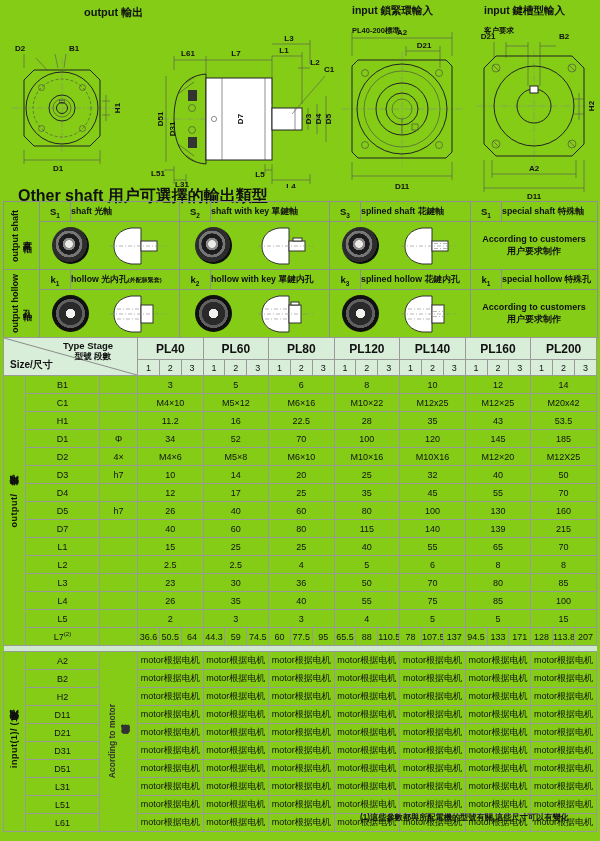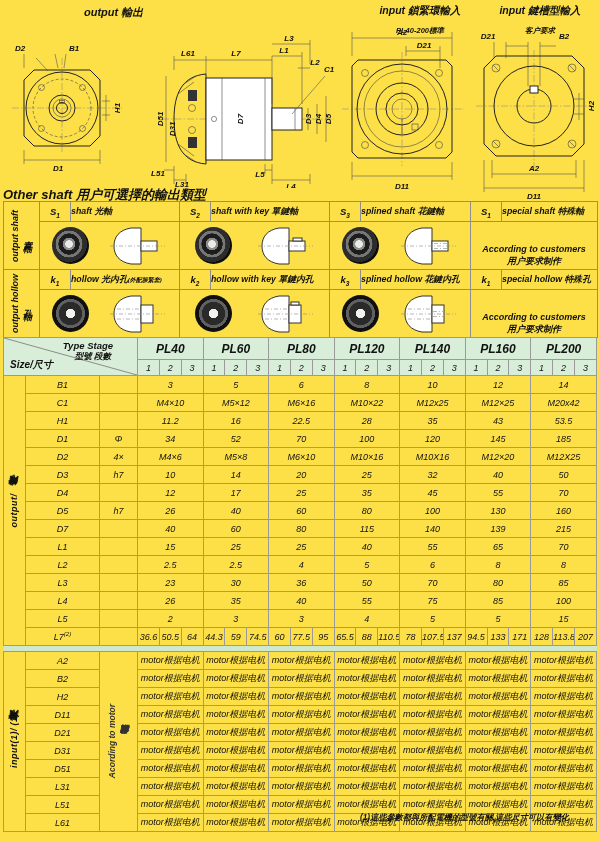--- a/index.html
+++ b/index.html
@@ -1,55 +1,55 @@
 <!DOCTYPE html>
 <html><head>
 <meta charset="utf-8">
 <style>
   html,body{margin:0;padding:0;background:#fff;}
-  .page{position:relative;width:600px;height:841px;background:#fde047;overflow:hidden;
-        font-family:"Liberation Sans","DejaVu Sans",sans-serif;color:#111;font-style:italic;}
+  .page{position:relative;width:600px;height:841px;background:#84cc16;overflow:hidden;
+        font-family:"Liberation Sans","DejaVu Sans",sans-serif;color:#111;}
   .abs{position:absolute;}
   .bold{font-weight:bold;}
   
   .t-output{left:84px;top:5px;font-size:11px;font-weight:bold;}
-  .t-in{top:4px;text-align:center;font-weight:bold;}
+  .t-in{top:4px;font-weight:bold;}
   .t-in .l1{font-size:10.5px;}
   .t-in .l2{font-size:7.5px;margin-top:8px;}
   .t-in1{left:352px;width:136px;}
   .t-in2{left:484px;width:112px;}
   
   svg text{font-size:8px;font-weight:bold;fill:#111;font-family:"Liberation Sans","DejaVu Sans",sans-serif;text-anchor:middle;}
   .ln{stroke:#222;fill:none;stroke-width:1;}
   .lnf{stroke:#222;fill:#fff;stroke-width:1;}
   .thn{stroke:#444;fill:none;stroke-width:.6;}
   .dsh{stroke-dasharray:3 2;}
   .cl{stroke:#888;fill:none;stroke-width:.55;stroke-dasharray:7 2 1.5 2;}
   .dim{stroke:#555;fill:none;stroke-width:.6;}
   .blt{fill:#333;stroke:none;}
   
-  .os-title{left:3px;top:186px;font-size:13px;font-weight:bold;}
+  .os-title{left:18px;top:186px;font-size:16px;font-weight:bold;}
   .os-table{left:3px;top:201px;border-collapse:collapse;table-layout:fixed;width:594px;}
   .os-table td{border:1px solid #8f8f8f;padding:0;vertical-align:top;}
   .os-side{width:36px;vertical-align:middle !important;}
   .os-side .wrap{display:flex;justify-content:center;align-items:center;gap:1px;height:100%;}
   .vtext{writing-mode:vertical-rl;transform:rotate(180deg);white-space:nowrap;}
   .vcjk{writing-mode:vertical-rl;white-space:nowrap;}
   .os-side .vtext,.os-side .vcjk{font-size:9px;font-weight:bold;}
   .os-head{display:flex;height:19px;border-bottom:1px solid #8f8f8f;align-items:center;}
   .os-code{width:30px;text-align:center;border-right:1px solid #8f8f8f;font-weight:bold;font-size:9.5px;align-self:stretch;line-height:19px;}
   .os-code sub{font-size:6.5px;}
   .os-label{flex:1;text-align:left;font-weight:bold;font-size:8.8px;white-space:nowrap;overflow:hidden;}
   .os-label .small{font-size:6px;}
   .os-body{height:45px;display:flex;align-items:center;justify-content:space-around;padding:1px 2px;}
   .photo1{width:37px;height:37px;border-radius:50%;
     background:radial-gradient(circle at 46% 46%,#eceae6 0 13%,#8d8d8d 14% 22%,#1c1c1c 23% 37%,#777 38% 47%,#2c2c2c 48% 63%,#0d0d0d 64% 100%);}
   .photo2{width:37px;height:37px;border-radius:50%;
     background:radial-gradient(circle at 50% 50%,#f4f2ee 0 17%,#2a2a2a 18% 44%,#606060 45% 55%,#101010 56% 100%);}
-  .os-note{height:45px;display:flex;flex-direction:column;align-items:center;justify-content:flex-end;font-weight:bold;font-size:9px;line-height:12px;text-align:center;}
+  .os-note{height:45px;display:flex;flex-direction:column;align-items:center;justify-content:center;font-weight:bold;font-size:9px;line-height:12px;text-align:center;}
   .ms{fill:#fff;stroke:#333;stroke-width:1;}
   .mc{stroke:#888;stroke-dasharray:4 2 1 2;stroke-width:.6;}
   
   #main-table{position:absolute;left:3px;top:337px;width:594px;}
   .mt{border-collapse:collapse;table-layout:fixed;width:594px;}
   .mt th,.mt td{border:1px solid #9a9a9a;padding:0;text-align:center;vertical-align:middle;
       white-space:nowrap;overflow:hidden;font-weight:normal;}
   .plhead{background:#d8eed8;font-weight:bold !important;font-size:12px;height:21px;}
   .sthead{background:#d8eed8;font-size:9px;height:15px;border-left:1px solid #eef7ee;}
   .gstart{border-left:1px solid #9a9a9a !important;}

